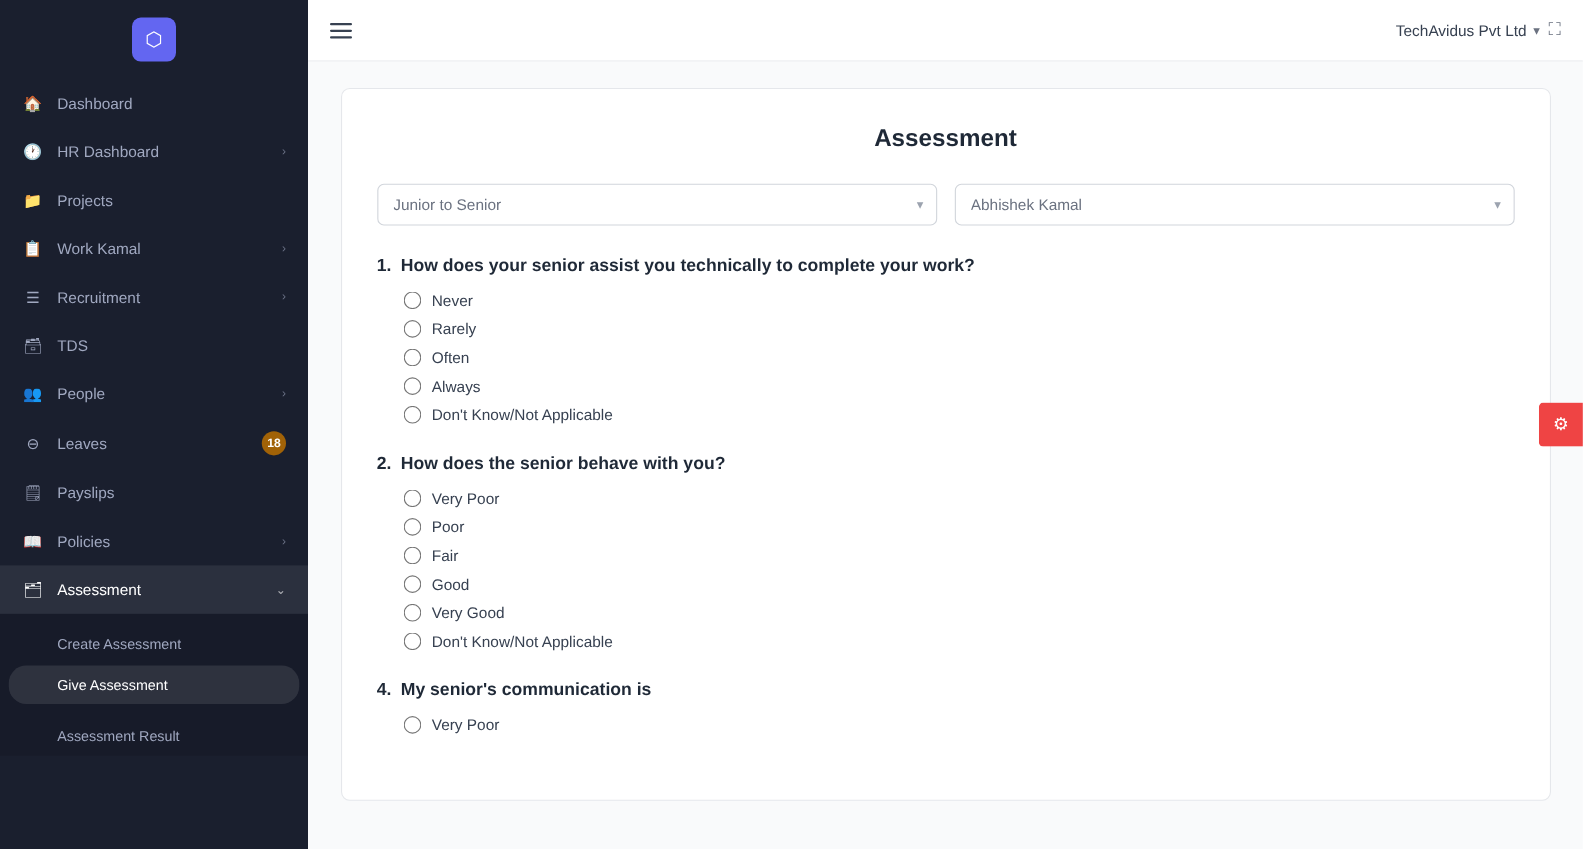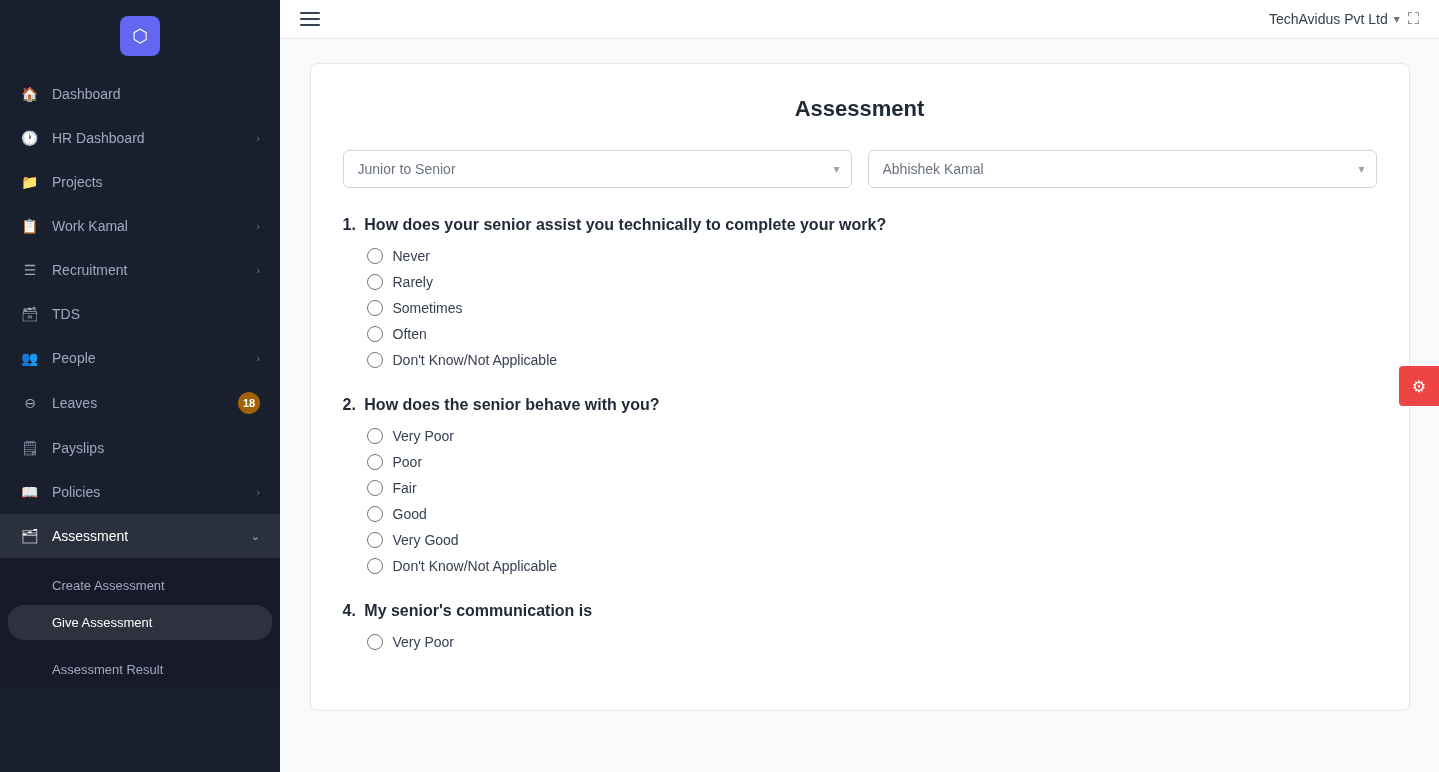--- a/index.html
+++ b/index.html
@@ -87,21 +87,21 @@
 
     
     .main {
       flex: 1;
       display: flex;
       flex-direction: column;
       overflow: hidden;
       background: #fff;
     }
     .topbar {
-      height: 39px;
+      height: 56px;
       background: #fff;
       border-bottom: 1px solid #e5e7eb;
       display: flex;
       align-items: center;
       padding: 0 20px;
       justify-content: space-between;
       flex-shrink: 0;
     }
     .topbar-left { display: flex; align-items: center; gap: 12px; }
     .hamburger { cursor: pointer; display: flex; flex-direction: column; gap: 4px; }
@@ -328,25 +328,25 @@
           <label class="option-item">
             <input type="radio" name="q1" style="">
             <span>Never</span>
           </label>
           <label class="option-item">
             <input type="radio" name="q1" style="">
             <span>Rarely</span>
           </label>
           <label class="option-item">
             <input type="radio" name="q1" style="">
-            <span>Sometimes</span>
+            <span>Often</span>
           </label>
           <label class="option-item">
             <input type="radio" name="q1" style="">
-            <span>Often</span>
+            <span>Always</span>
           </label>
           <label class="option-item">
             <input type="radio" name="q1" style="">
             <span>Don't Know/Not Applicable</span>
           </label>
         </div>
       </div>
 
       <div class="question-block">
         <div class="question-text">

